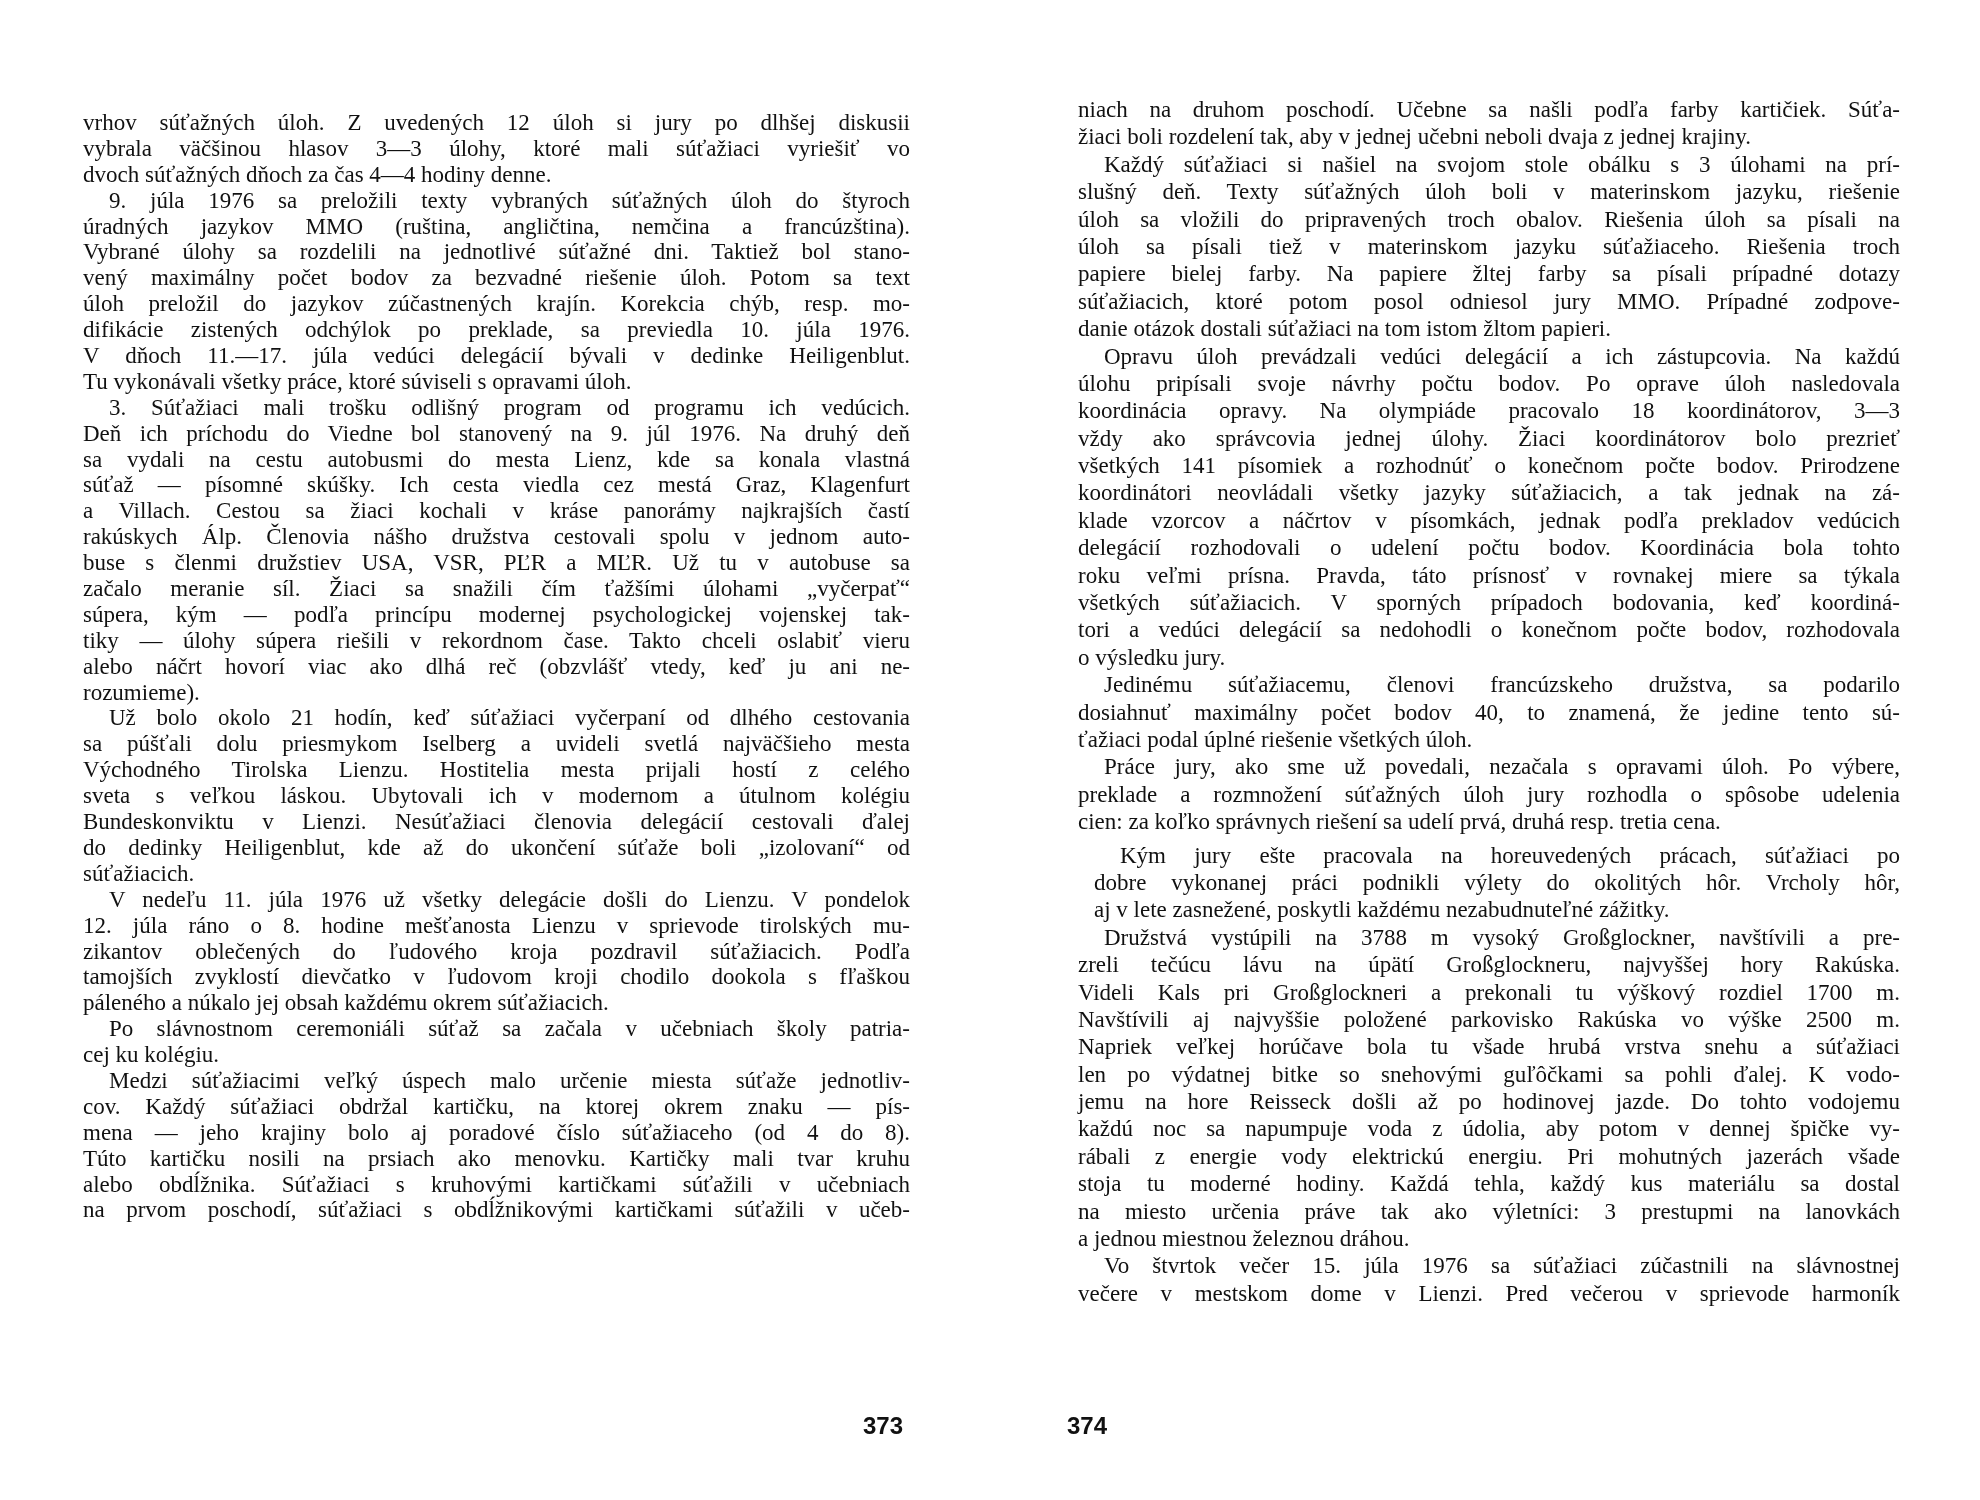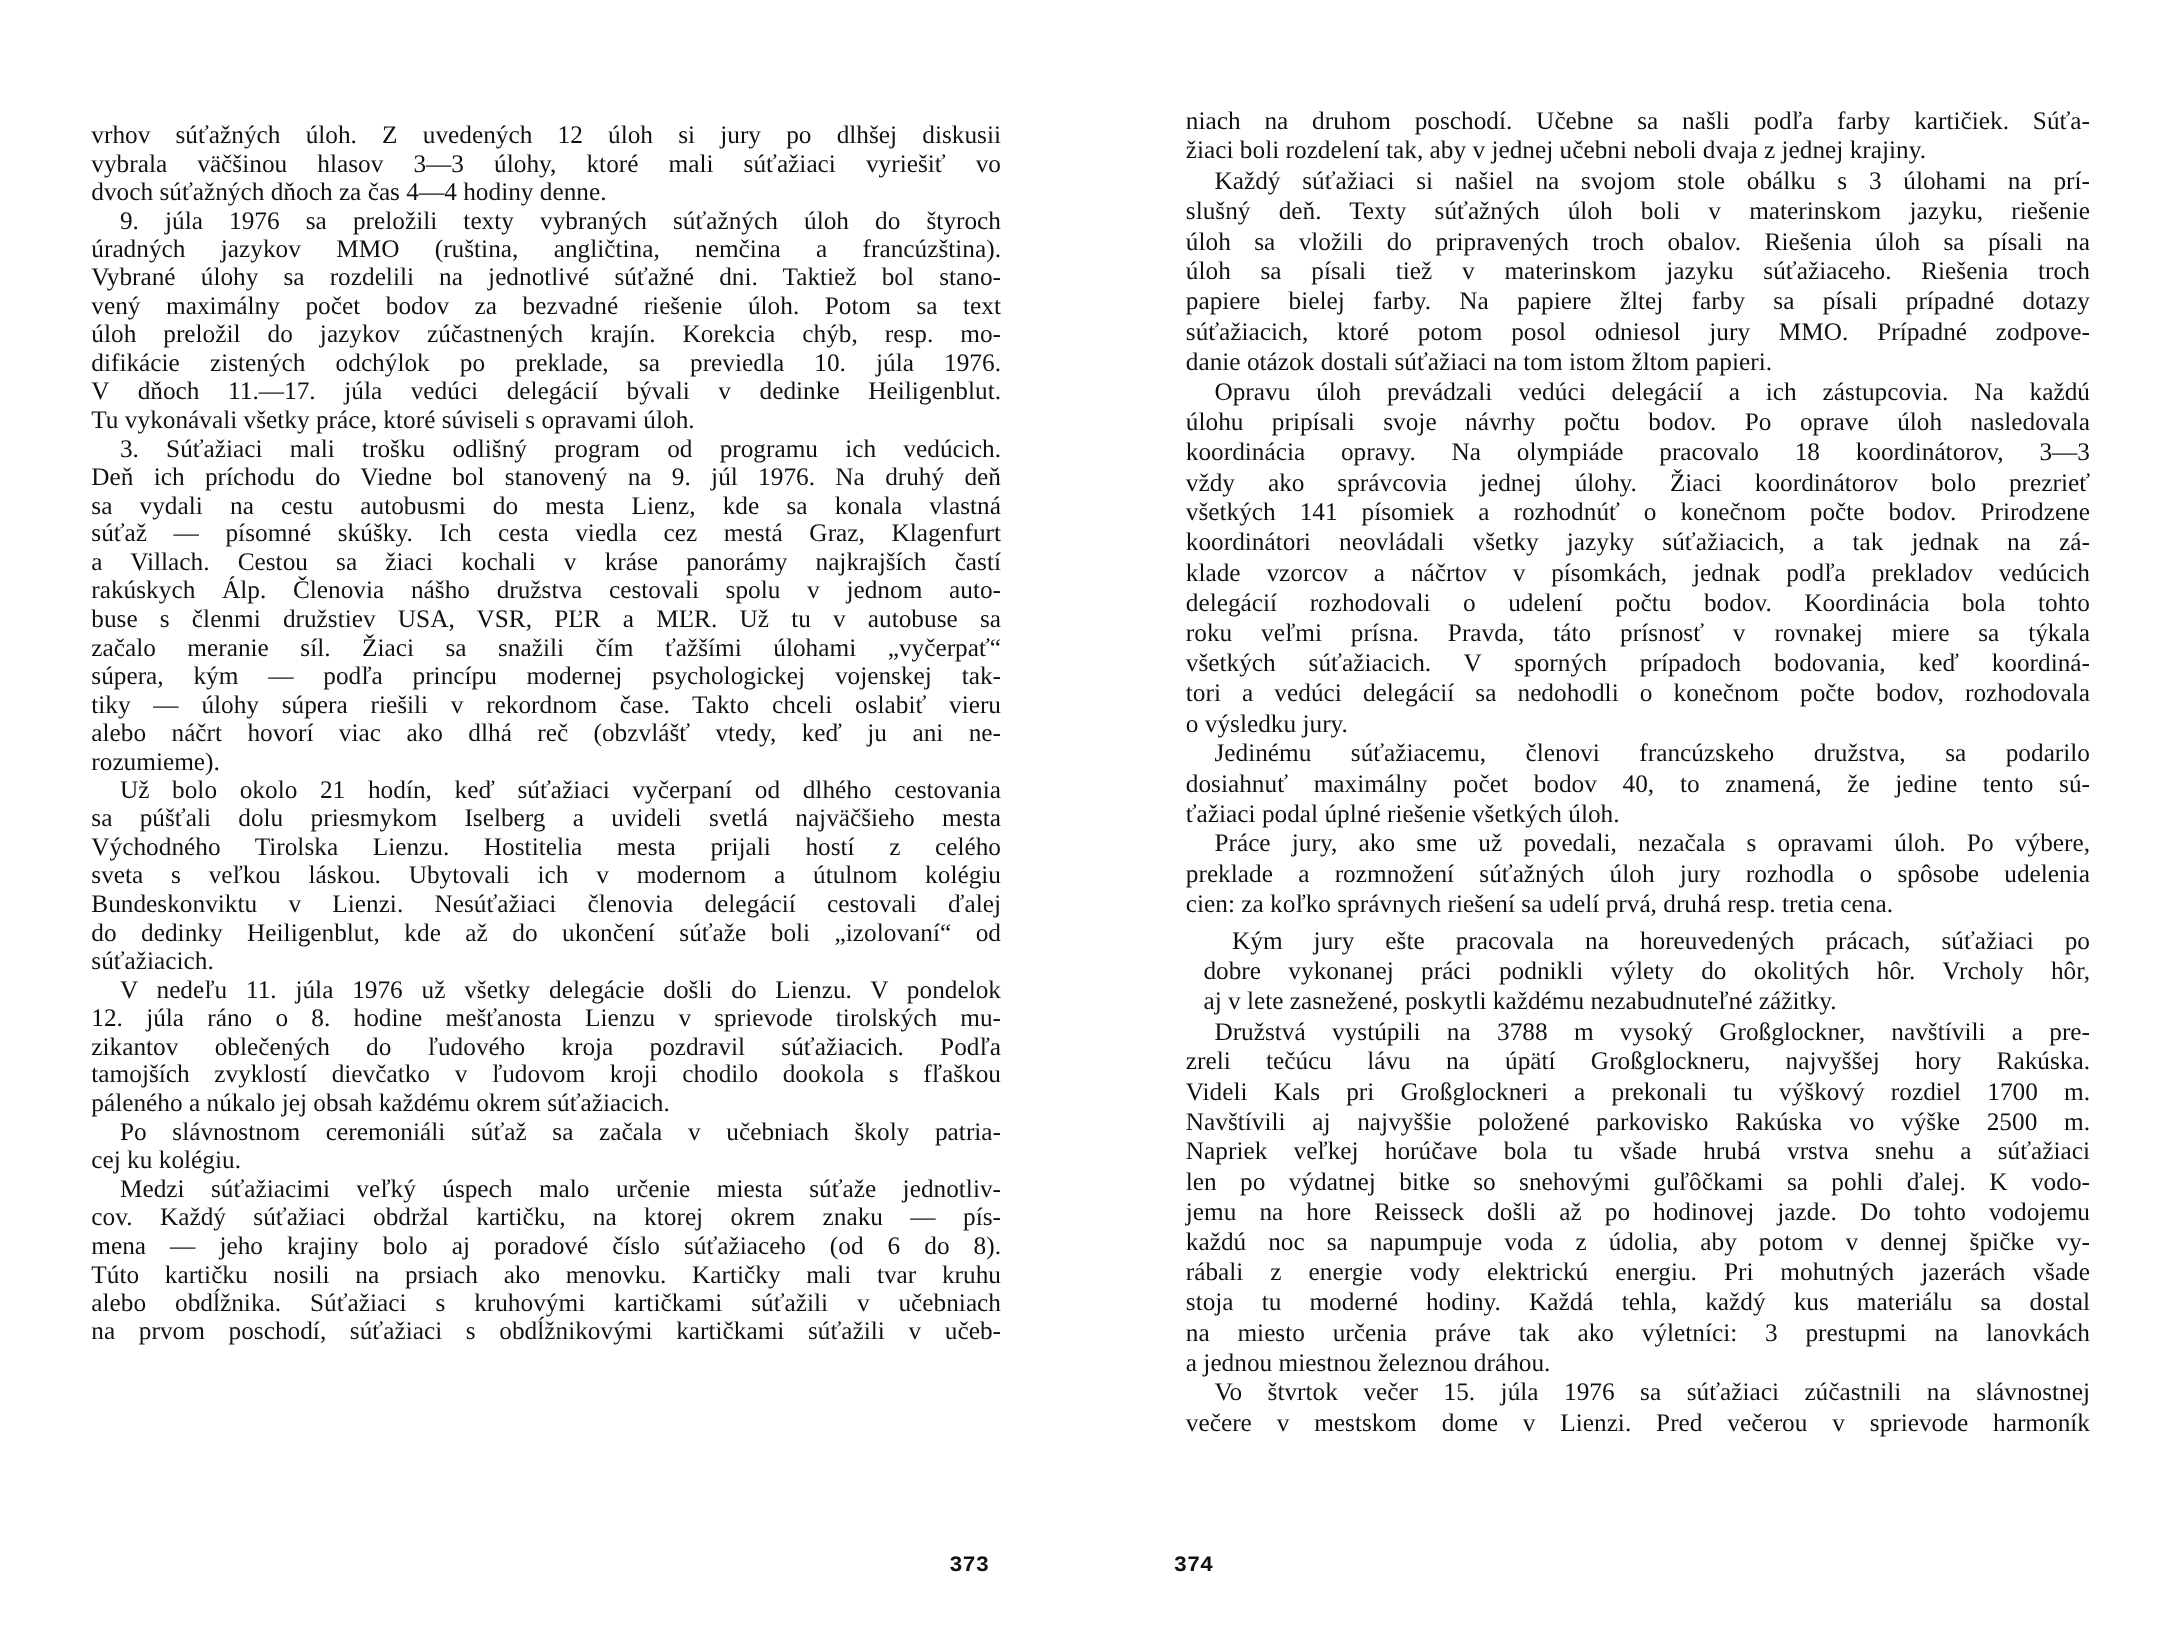--- a/index.html
+++ b/index.html
@@ -11,22 +11,22 @@
   .col { position: absolute; }
   #col-left { left: 83px; top: 110px; width: 827px; }
   #col-right { left: 88px; top: 96px; width: 822px; }
   .line { display: block; height: 25.9px; line-height: 25.9px; font-size: 23px;
           white-space: nowrap; text-align: justify; text-align-last: justify;
           letter-spacing: 0px; }
   #col-right .line { height: 27.4px; line-height: 27.4px; }
   .line.last { text-align-last: left; }
   .line.indent { padding-left: 26px; }
   .gap-before { margin-top: 6px; margin-left: 16px; }
-  .page-num { position: absolute; top: 1412px; font-size: 20px; font-weight: bold;
-              font-family: Liberation Mono, monospace; }
+  .page-num { position: absolute; top: 1412px; font-size: 24px; font-weight: bold;
+              font-family: Liberation Sans, sans-serif; }
   #num-left { left: 863px; }
   #num-right { left: 77px; }
 </style>
 </head>
 <body>
 
 <div class="page" id="page-left">
   <div class="col" id="col-left">
       <div>
         <span class="line">vrhov súťažných úloh. Z uvedených 12 úloh si jury po dlhšej diskusii</span>
@@ -73,21 +73,21 @@
         <span class="line">tamojších zvyklostí dievčatko v ľudovom kroji chodilo dookola s fľaškou</span>
         <span class="line last">páleného a núkalo jej obsah každému okrem súťažiacich.</span>
       </div>
       <div>
         <span class="line indent">Po slávnostnom ceremoniáli súťaž sa začala v učebniach školy patria-</span>
         <span class="line last">cej ku kolégiu.</span>
       </div>
       <div>
         <span class="line indent">Medzi súťažiacimi veľký úspech malo určenie miesta súťaže jednotliv-</span>
         <span class="line">cov. Každý súťažiaci obdržal kartičku, na ktorej okrem znaku — pís-</span>
-        <span class="line">mena — jeho krajiny bolo aj poradové číslo súťažiaceho (od 6 do 8).</span>
+        <span class="line">mena — jeho krajiny bolo aj poradové číslo súťažiaceho (od 4 do 8).</span>
         <span class="line">Túto kartičku nosili na prsiach ako menovku. Kartičky mali tvar kruhu</span>
         <span class="line">alebo obdĺžnika. Súťažiaci s kruhovými kartičkami súťažili v učebniach</span>
         <span class="line">na prvom poschodí, súťažiaci s obdĺžnikovými kartičkami súťažili v učeb-</span>
       </div>
     </div>
   <div class="page-num" id="num-left">373</div>
 </div>
 
 <div class="page" id="page-right">
   <div class="col" id="col-right">

